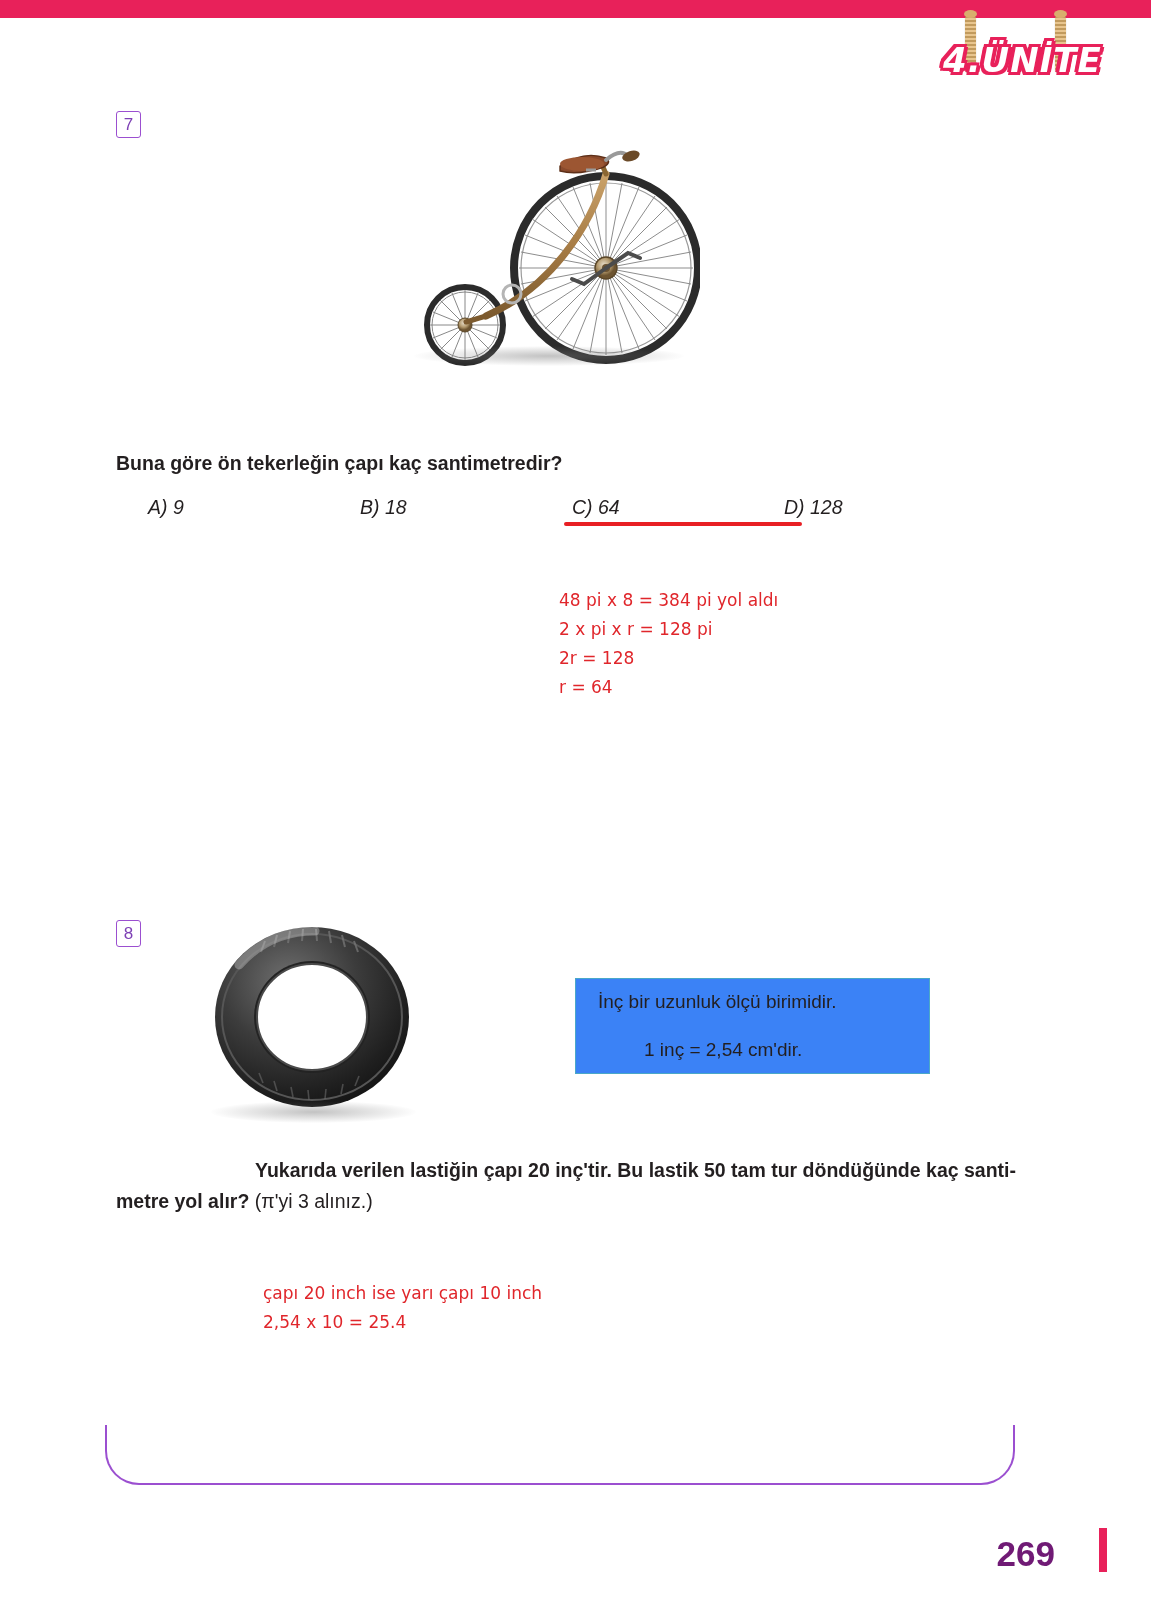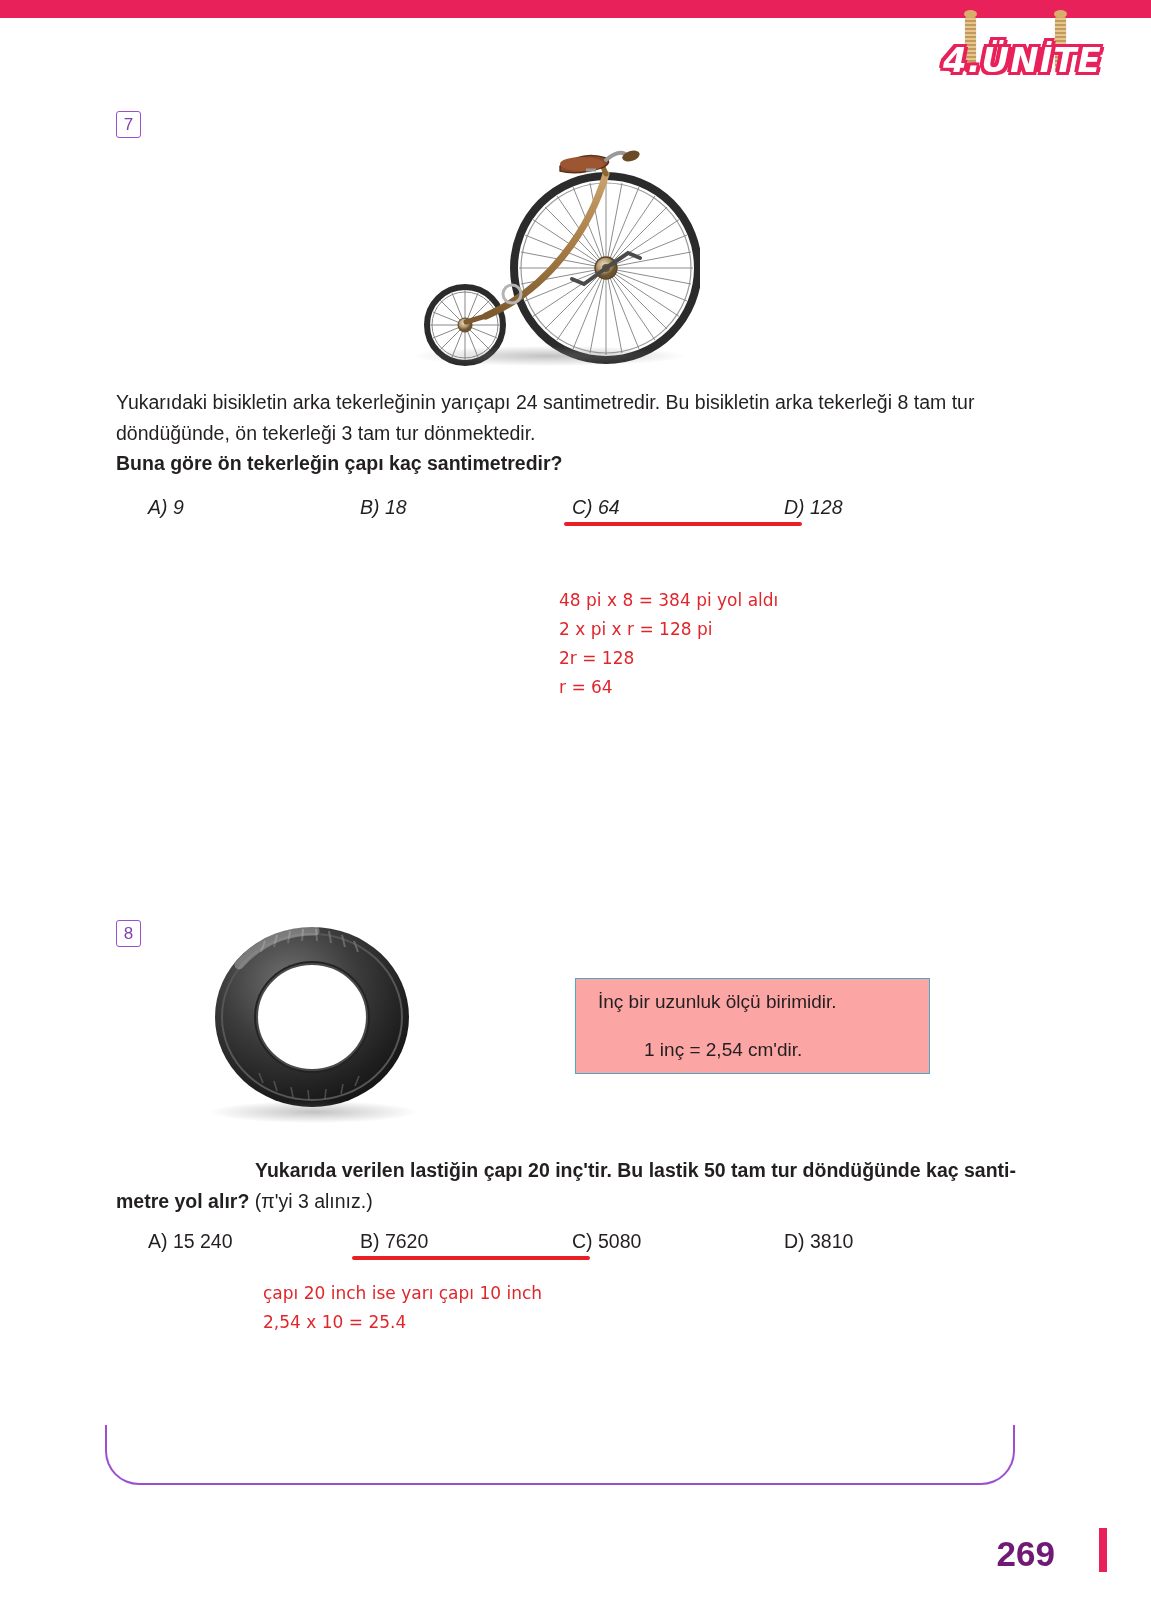--- a/index.html
+++ b/index.html
@@ -129,21 +129,21 @@
     font-family: "DejaVu Sans", sans-serif;
     font-size: 17px;
     line-height: 29px;
     white-space: pre-line;
   }
 
   
   .info-box {
     position: absolute;
     border: 1.6px solid #4aa8c8;
-    background: #fca5a5;
+    background: #3b82f6;
     box-sizing: border-box;
   }
   .info-line {
     position: absolute;
     font-size: 19px;
     color: #231f20;
     white-space: nowrap;
   }
 
   
@@ -298,21 +298,20 @@
 
       <path d="M206 52 q 14 -12 22 -4" stroke="#9a9a9a" stroke-width="4" fill="none" stroke-linecap="round"></path>
       <ellipse cx="231" cy="48" rx="9" ry="5" fill="#6b4a28" transform="rotate(-18 231 48)"></ellipse>
       <path d="M196 62 L186 62" stroke="#9a9a9a" stroke-width="3" fill="none"></path>
 
       <circle cx="112" cy="186" r="9" fill="none" stroke="#b5b5b5" stroke-width="3"></circle>
     </svg>
     <div class="shadow"></div>
   </div>
 
-  <div class="para" style="left:116px; top:387px; width:888px;">Yukarıdaki bisikletin arka tekerleğinin yarıçapı 24 santimetredir. Bu bisikletin arka tekerleği 8 tam tur döndüğünde, ön tekerleği 3 tam tur dönmektedir.</div>
 
   <div class="para bold" style="left:116px; top:448px; width:888px;">Buna göre ön tekerleğin çapı kaç santimetredir?</div>
 
   <div class="opts" style="left:148px; top:496px; width:830px;font-style:italic;">
     <div class="opt" style="width:212px;">A) 9</div>
     <div class="opt" style="width:212px;">B) 18</div>
     <div class="opt correct" style="width:212px;">C) 64</div>
     <div class="opt" style="width:190px;">D) 128</div>
   </div>
 
@@ -375,26 +374,20 @@
     <div class="info-line" style="left:22px; top:12px;">İnç bir uzunluk ölçü birimidir.</div>
     <div class="info-line" style="left:68px; top:60px;text-align:right;">1 inç = 2,54 cm'dir.</div>
   </div>
 
   <div class="para bold" style="left:116px; top:1155px; width:900px;text-align:right;">Yukarıda verilen lastiğin çapı 20 inç'tir. Bu lastik 50 tam tur döndüğünde kaç santi-</div>
 
   <div class="para" style="left:116px; top:1186px; width:900px;">
     <span style="font-weight:bold;">metre yol alır?</span><span> (π'yi 3 alınız.)</span>
   </div>
 
-  <div class="opts" style="left:148px; top:1230px; width:830px;">
-    <div class="opt" style="width:212px;">A) 15 240</div>
-    <div class="opt correct" style="width:212px;">B) 7620</div>
-    <div class="opt" style="width:212px;">C) 5080</div>
-    <div class="opt" style="width:190px;">D) 3810</div>
-  </div>
 
   <div class="note" style="left:263px; top:1279px;">çapı 20 inch ise yarı çapı 10 inch
 2,54 x 10 = 25.4</div>
 
 
   <div class="bottom-rule"></div>
 
   <div class="page-number">269</div>
   <div class="page-tick"></div>
 

